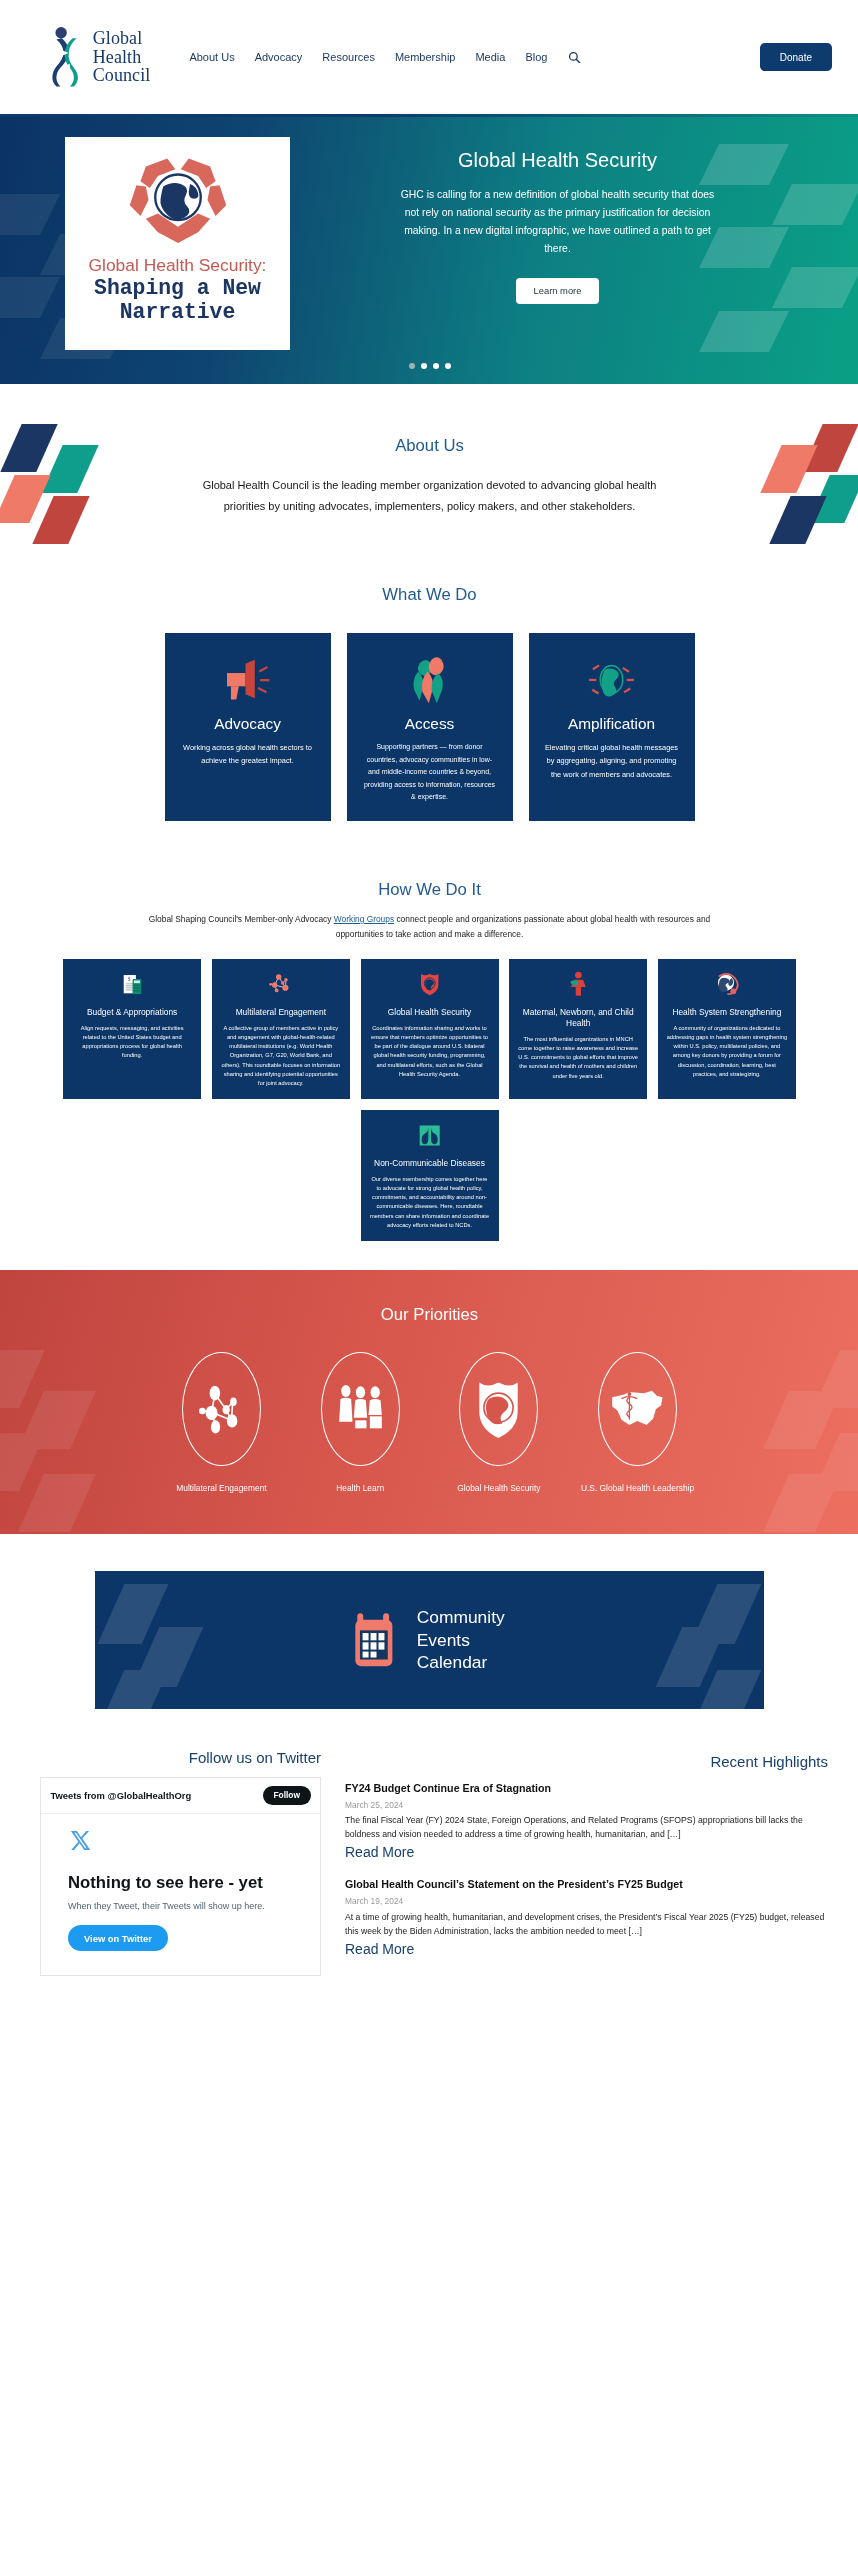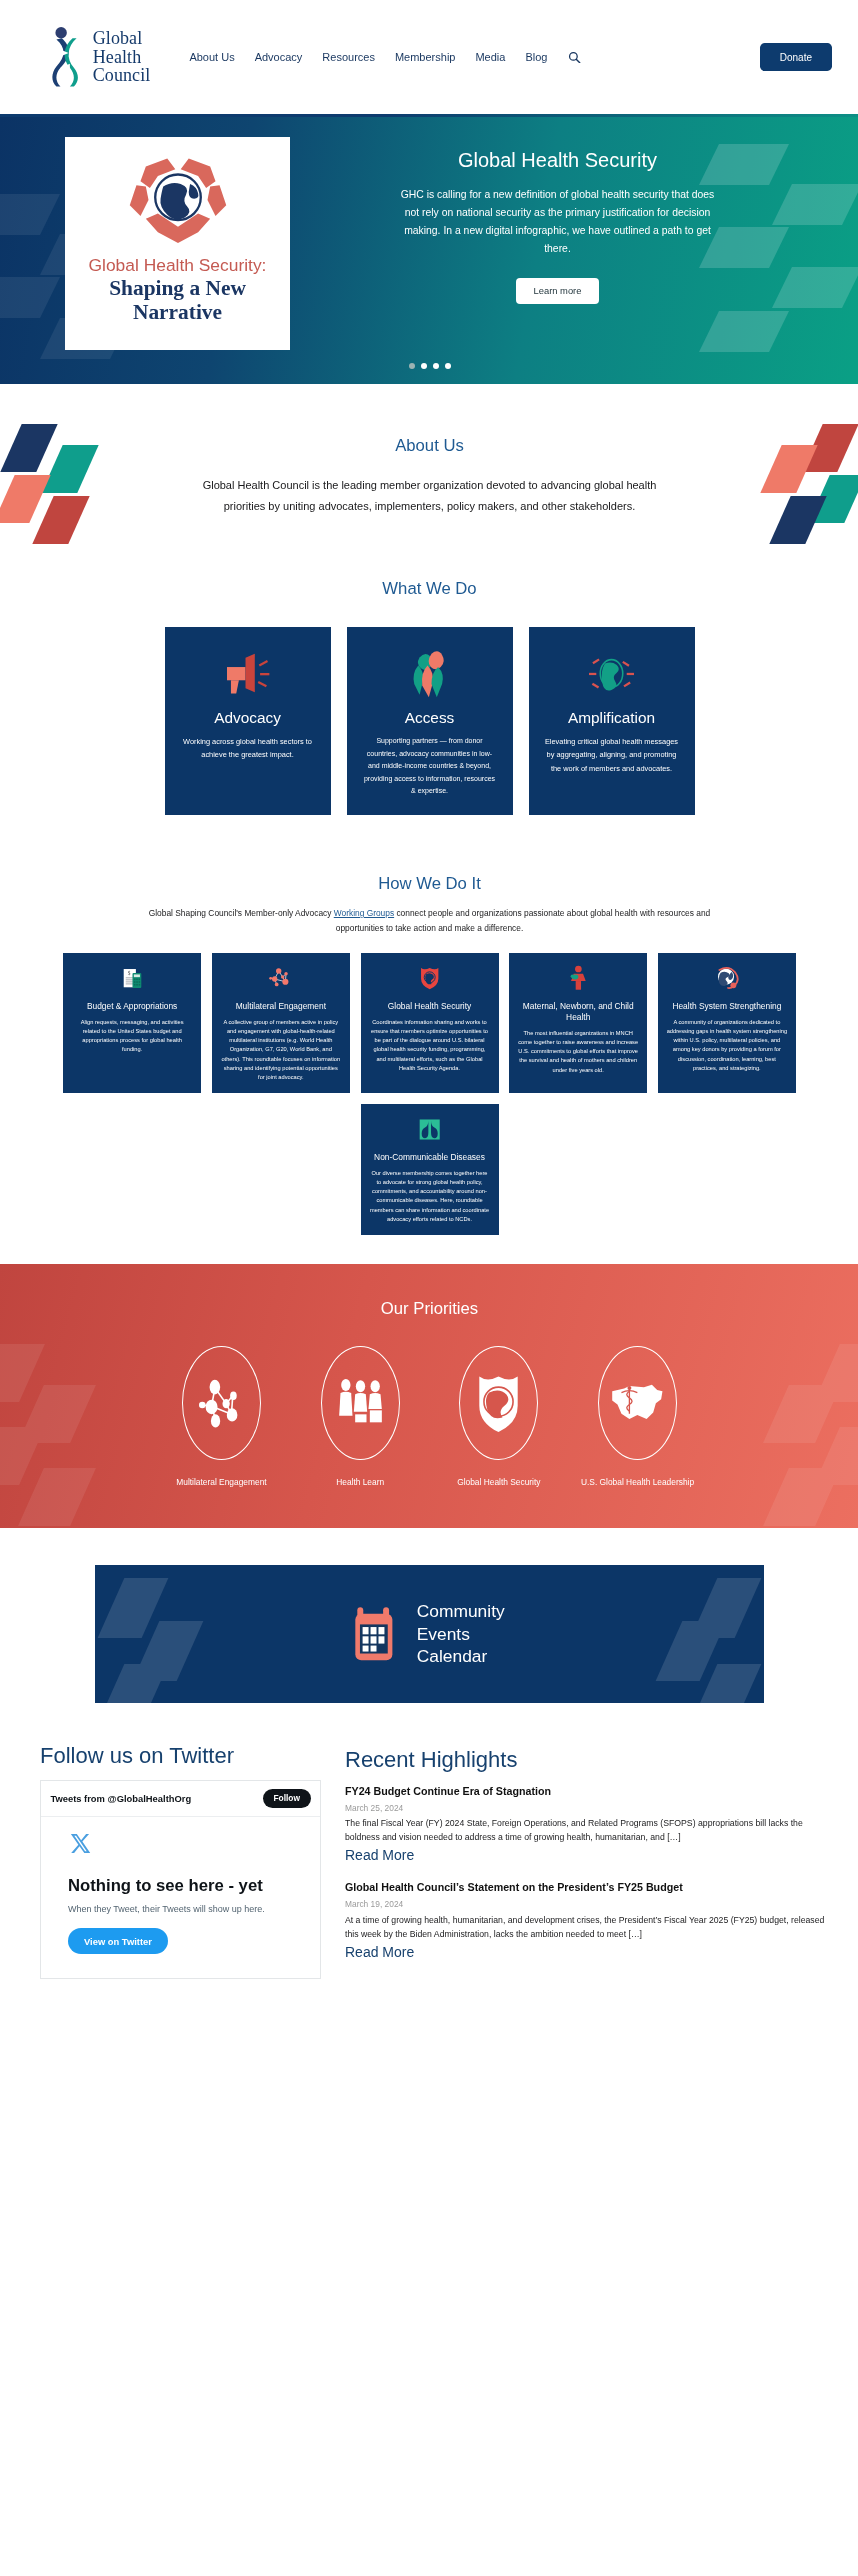--- a/index.html
+++ b/index.html
@@ -93,21 +93,21 @@
     padding: 8px 10.7px 0;
     text-align: center;
   }
   .hero-card-title-1 {
     font-family: "Liberation Sans", sans-serif;
     color: #c45a52;
     font-size: 17.4px;
     margin-top: 4px;
   }
   .hero-card-title-2 {
-    font-family: Liberation Serif, serif;
+    font-family: Liberation Mono, monospace;
     color: #1b3663;
     font-size: 21.4px;
     font-weight: bold;
     line-height: 1.12;
     margin-top: 1.3px;
   }
   .hero-text { flex: 1; text-align: center; color: #fff; padding: 12px 27px 0; }
   .hero-title { font-size: 20px; font-weight: normal; margin-bottom: 14.7px; }
   .hero-body { font-size: 10.4px; line-height: 1.72; max-width: 314px; margin: 0 auto; }
   .hero-cta {
@@ -136,21 +136,21 @@
   .section-title {
     text-align: center;
     color: #1f5a92;
     font-size: 16.7px;
     font-weight: normal;
   }
 
   
   .about { padding: 52px 0 40px; position: relative; overflow: hidden; }
   .about-body {
-    max-width: 455px; margin: 19px auto 2px;
+    max-width: 455px; margin: 19px auto 8px;
     text-align: center; font-size: 11px; line-height: 1.92; color: #18181a;
   }
   .about-deco { position: absolute; top: 40px; width: 87px; height: 127px; }
   .about-deco.left { left: 4px; }
   .about-deco.right { right: 4px; }
   .dpara { position: absolute; width: 36px; height: 48px; transform: skewX(-24deg); }
 
   
   .whatwedo { padding: 20px 0 27px; }
   .card-row { display: flex; justify-content: center; gap: 16px; margin-top: 28px; }
@@ -214,21 +214,21 @@
   .events-title {
     color: #fff; font-size: 17.4px; line-height: 1.28; font-weight: normal; z-index: 2;
   }
   .events-icon { z-index: 2; }
 
   
   .bottom { display: flex; padding: 0 31px 0 40px; gap: 24px; }
   .twitter-col { width: 281px; }
   .highlights-col { flex: 1; padding-top: 4px; }
   .col-title {
-    text-align: left; color: #17416e; font-size: 22px; font-weight: normal; margin-bottom: 10.7px;
+    text-align: right; color: #17416e; font-size: 15px; font-weight: normal; margin-bottom: 10.7px;
   }
   .tw-widget { border: 0.7px solid #e3e6e8; border-radius: 0; overflow: hidden; background: #fff; }
   .tw-head {
     display: flex; align-items: center; justify-content: space-between;
     padding: 8px 9.4px; border-bottom: 0.7px solid #eceef0;
   }
   .tw-head-title { font-size: 9.4px; font-weight: bold; color: #0f1419; }
   .tw-follow {
     background: #0f1419; color: #fff; border: none; border-radius: 10.7px;
     padding: 4.7px 10.7px; font-size: 8.4px; font-weight: bold; cursor: pointer;

